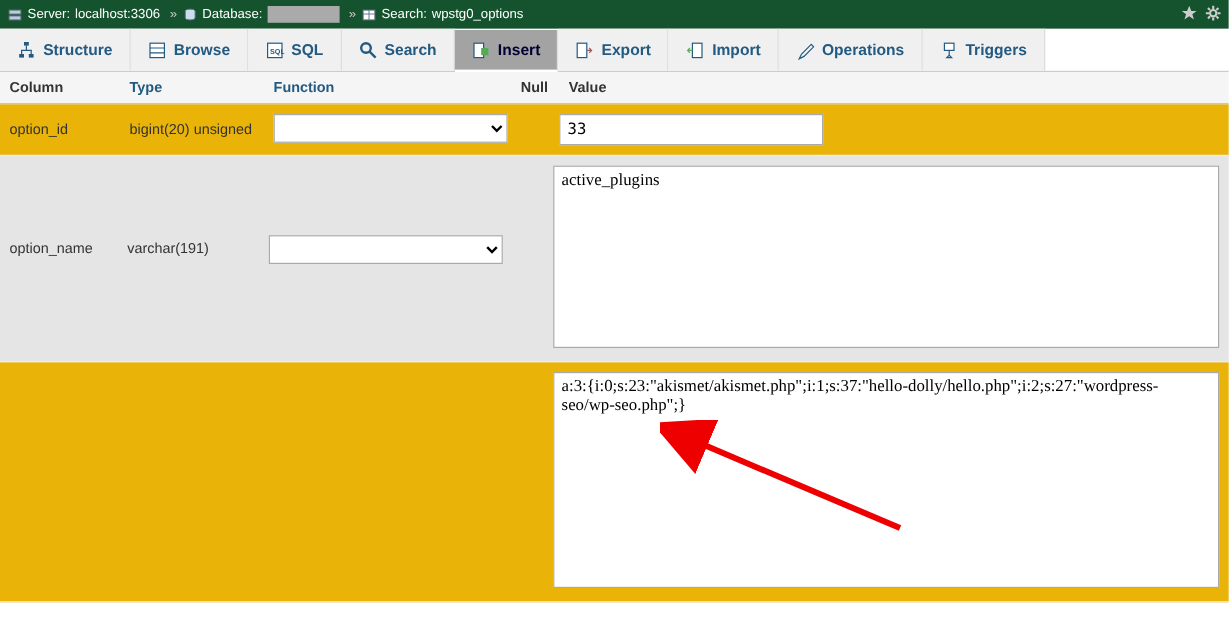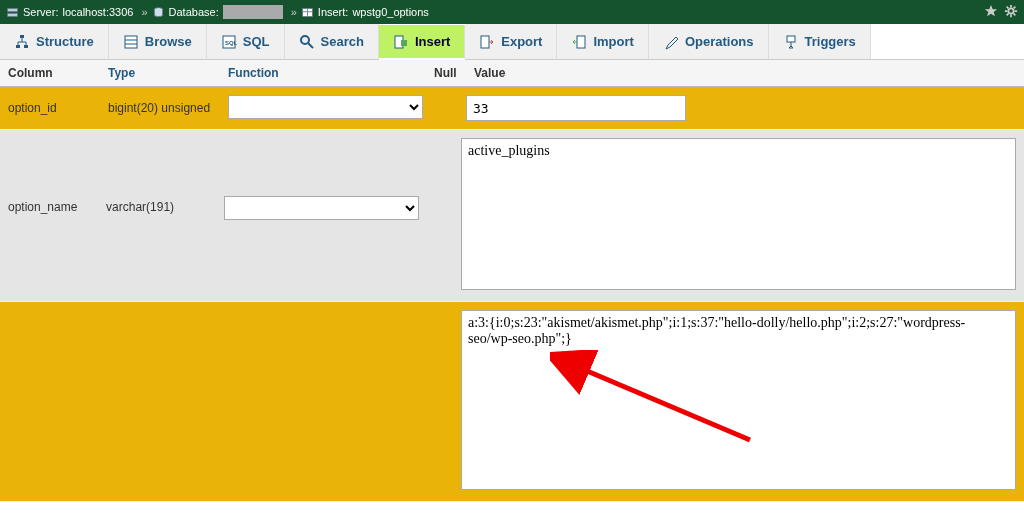--- a/index.html
+++ b/index.html
@@ -7,21 +7,21 @@
     
     .breadcrumb { background: #14532d; color: #fff; height: 24px; display: flex; align-items: center; padding: 0 6px; font-size: 11px; }
     .breadcrumb-item { display: flex; align-items: center; margin-right: 4px; }
     .breadcrumb-icon { width: 13px; height: 13px; margin-right: 4px; display: inline-block; }
     .breadcrumb-sep { color: #ccc; margin: 0 4px; }
     .breadcrumb-db { width: 60px; height: 14px; background: #aaa; display: inline-block; margin-left: 4px; }
     .breadcrumb-right { margin-left: auto; display: flex; gap: 6px; }
     
     .tabs { display: flex; background: #fff; border-bottom: 1px solid #ccc; height: 36px; }
     .tab { display: flex; align-items: center; padding: 0 14px; border-right: 1px solid #ddd; cursor: pointer; height: 100%; color: #235a81; font-weight: bold; font-size: 13px; gap: 6px; }
-    .tab.active { background: #bef264; border-bottom: 2px solid #fff; position: relative; top: 1px; color: #003; }
+    .tab.active { background: #a3a3a3; border-bottom: 2px solid #fff; position: relative; top: 1px; color: #003; }
     .tab:not(.active) { background: #f0f0f0; }
     .tab-icon { width: 16px; height: 16px; }
     
     .table-header { display: flex; border-bottom: 1px solid #bbb; background: #f5f5f5; font-weight: bold; font-size: 12px; color: #235a81; }
     .th-column { width: 100px; padding: 6px 8px; color: #333; }
     .th-type { width: 120px; padding: 6px 8px; }
     .th-function { width: 210px; padding: 6px 8px; }
     .th-null { width: 36px; padding: 6px 4px; color: #333; }
     .th-value { flex: 1; padding: 6px 8px; color: #333; }
     
@@ -72,21 +72,21 @@
   </span>
   <span class="breadcrumb-sep">»</span>
   <span class="breadcrumb-item">
     <span class="breadcrumb-icon">
       <svg viewBox="0 0 16 16">
           <rect x="2" y="3" width="12" height="10" fill="#fff" stroke="#678"></rect>
           <line x1="2" y1="7" x2="14" y2="7" stroke="#678"></line>
           <line x1="8" y1="3" x2="8" y2="13" stroke="#678"></line>
         </svg>
     </span>
-    <span>Insert:</span>
+    <span>Search:</span>
     <span style="margin-left:4px;">wpstg0_options</span>
   </span>
   <span class="breadcrumb-right">
     <span>
       <svg width="14" height="14" viewBox="0 0 16 16">
           <path d="M8 1l2 5h5l-4 3 1.5 5L8 11l-4.5 3L5 9 1 6h5z" fill="#ccc"></path>
         </svg>
     </span>
     <span>
       <svg width="14" height="14" viewBox="0 0 16 16">

